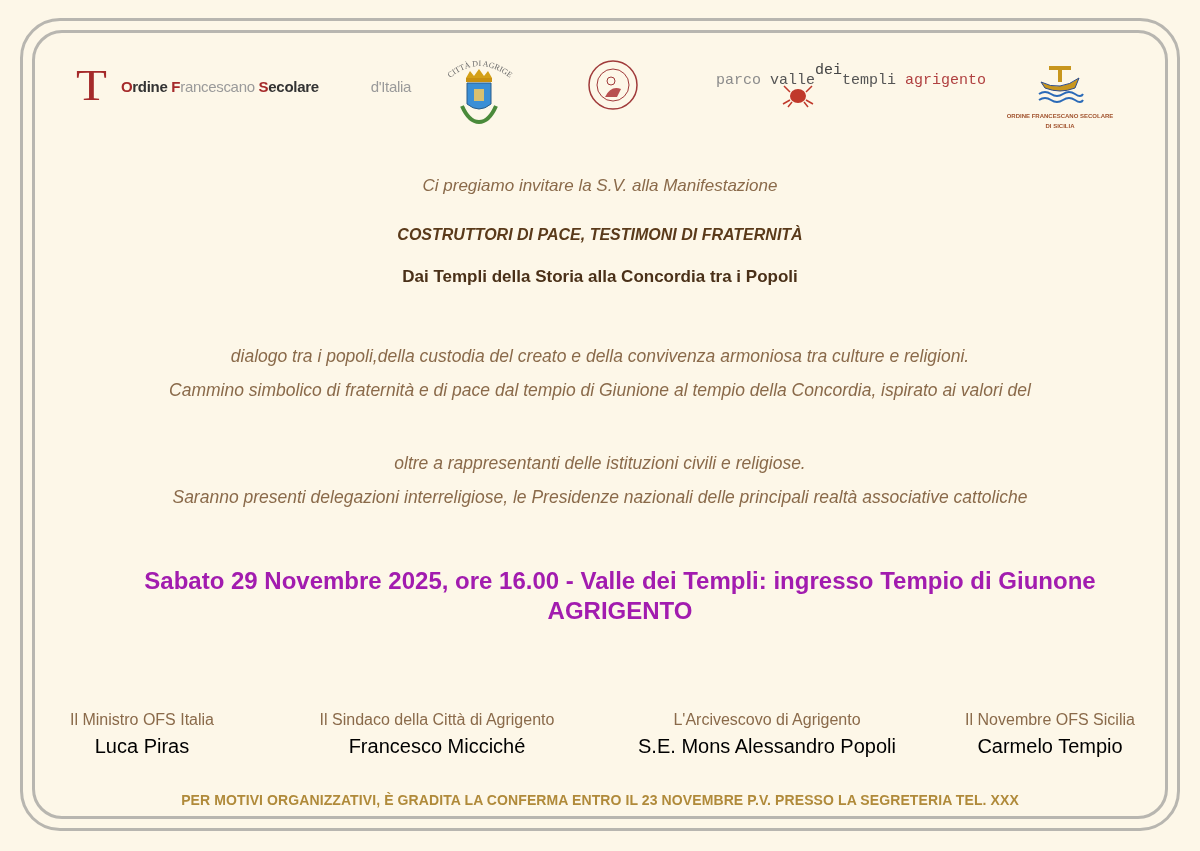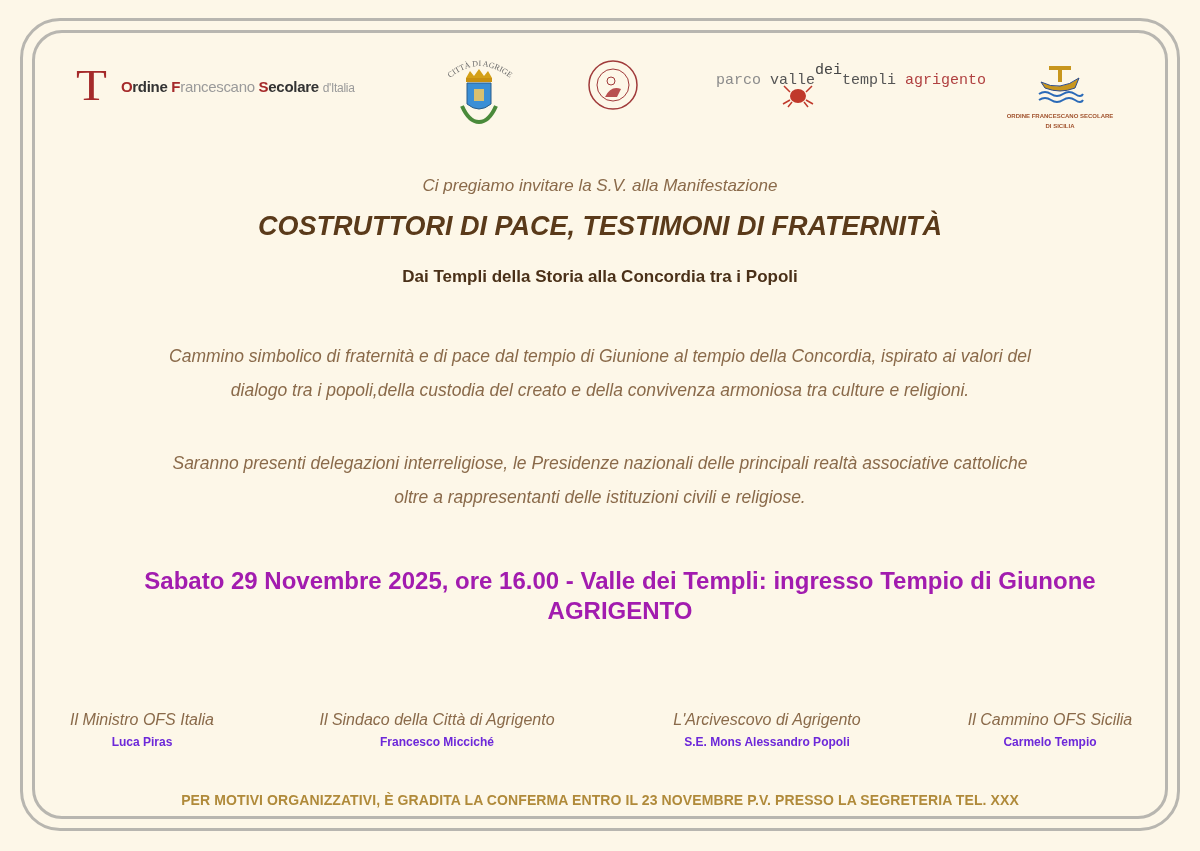--- a/index.html
+++ b/index.html
@@ -15,42 +15,42 @@
     position:absolute; left:32px; top:30px; width:1136px; height:789px;
     border:3px solid #b8b6b0; border-radius:30px; box-sizing:border-box;
   }
   
   .logo { position:absolute; }
   .logo-ofs-italia { left:78px; top:64px; height:44px; display:flex; align-items:center; }
   .tau { font-family:"Liberation Serif", serif; font-size:44px; color:#a52a2a; line-height:1; margin-right:16px; transform:scaleX(1.15); }
   .ofs-text { font-size:15px; color:#9a9a9a; letter-spacing:-0.3px; }
   .ofs-text b { color:#a52a2a; font-weight:bold; }
   .ofs-text .bold-dark { color:#333; font-weight:bold; }
-  .ofs-text .small { font-size:12px; }
+  .ofs-text .small { font-size:15px;margin-left:48px; }
   .logo-agrigento { left:444px; top:56px; width:70px; height:72px; }
   .logo-seal { left:587px; top:59px; width:52px; height:52px; }
   .logo-parco { left:716px; top:60px; height:56px;font-family:Liberation Mono, monospace; }
   .parco-text { font-size:15px; color:#8c8c8c; white-space:nowrap; position:relative; }
   .parco-text .dark { color:#555; }
   .parco-text .red { color:#b04040; }
   .parco-text .dei { position:relative; top:-10px; color:#444; }
   .logo-ofs-sicilia { left:1000px; top:62px; width:120px; height:70px; text-align:center; }
   .sicilia-caption { font-size:6px; font-weight:bold; color:#a0522d; line-height:8px; margin-top:2px; }
   
   .center { position:absolute; left:0; width:1200px; text-align:center; }
   .invite { top:176px; font-size:17px; font-style:italic; color:#8a6a4a; }
-  .title { top:211px; font-size:27px; font-weight:bold; font-style:italic; color:#5a3a1a; }
+  .title { top:226px; font-size:16px; font-weight:bold; font-style:italic; color:#5a3a1a; }
   .subtitle { top:267px; font-size:17px; font-weight:bold; color:#4a3018; }
   .para { font-size:17.5px; font-style:italic; color:#8a6a4a; line-height:34px; }
   .para1 { top:339px; }
   .para2 { top:446px; }
   .when { top:566px; font-size:24px; font-weight:bold; color:#a21caf; line-height:30px;margin-left:20px; }
   .sig { position:absolute; top:711px; text-align:center; }
-  .sig-role { font-size:16px; font-style:italic; color:#8a6a4a; white-space:nowrap; }
-  .sig-name { font-size:12px; font-weight:bold; color:#6d28d9; margin-top:6px; white-space:nowrap; }
+  .sig-role { font-size:16px; color:#8a6a4a; white-space:nowrap; }
+  .sig-name { font-size:20px; font-weight:normal; color:#000000; margin-top:6px; white-space:nowrap; }
   .note { top:792px; font-size:14px; font-weight:bold; color:#b08a3a; letter-spacing:0.1px; }
 </style>
 </head>
 <body>
 
 <div class="frame-outer"></div>
 <div class="frame-inner"></div>
 
 <div class="logo logo-ofs-italia">
   <span class="tau">T</span>
@@ -101,43 +101,43 @@
   </svg>
   <div class="sicilia-caption">ORDINE FRANCESCANO SECOLARE</div>
   <div class="sicilia-caption">DI SICILIA</div>
 </div>
 
 <div class="center invite">Ci pregiamo invitare la S.V. alla Manifestazione</div>
 <div class="center title">COSTRUTTORI DI PACE, TESTIMONI DI FRATERNITÀ</div>
 <div class="center subtitle">Dai Templi della Storia alla Concordia tra i Popoli</div>
 
 <div class="center para para1">
+  <div>dialogo tra i popoli,della custodia del creato e della convivenza armoniosa tra culture e religioni.</div>
   <div>Cammino simbolico di fraternità e di pace dal tempio di Giunione al tempio della Concordia, ispirato ai valori del</div>
-  <div>dialogo tra i popoli,della custodia del creato e della convivenza armoniosa tra culture e religioni.</div>
 </div>
 <div class="center para para2">
+  <div>oltre a rappresentanti delle istituzioni civili e religiose.</div>
   <div>Saranno presenti delegazioni interreligiose, le Presidenze nazionali delle principali realtà associative cattoliche</div>
-  <div>oltre a rappresentanti delle istituzioni civili e religiose.</div>
 </div>
 
 <div class="center when">
   <div>Sabato 29 Novembre 2025, ore 16.00 - Valle dei Templi: ingresso Tempio di Giunone</div>
   <div>AGRIGENTO</div>
 </div>
 
 <div class="sig" style="left:52px;width:180px;">
   <div class="sig-role">Il Ministro OFS Italia</div>
   <div class="sig-name">Luca Piras</div>
 </div>
 <div class="sig" style="left:287px;width:300px;">
   <div class="sig-role">Il Sindaco della Città di Agrigento</div>
   <div class="sig-name">Francesco Micciché</div>
 </div>
 <div class="sig" style="left:607px;width:320px;">
   <div class="sig-role">L'Arcivescovo di Agrigento</div>
   <div class="sig-name">S.E. Mons Alessandro Popoli</div>
 </div>
 <div class="sig" style="left:950px;width:200px;">
-  <div class="sig-role">Il Cammino OFS Sicilia</div>
+  <div class="sig-role">Il Novembre OFS Sicilia</div>
   <div class="sig-name">Carmelo Tempio</div>
 </div>
 
 <div class="center note">PER MOTIVI ORGANIZZATIVI, È GRADITA LA CONFERMA ENTRO IL 23 NOVEMBRE P.V. PRESSO LA SEGRETERIA TEL. XXX</div>
 
 </body></html>

